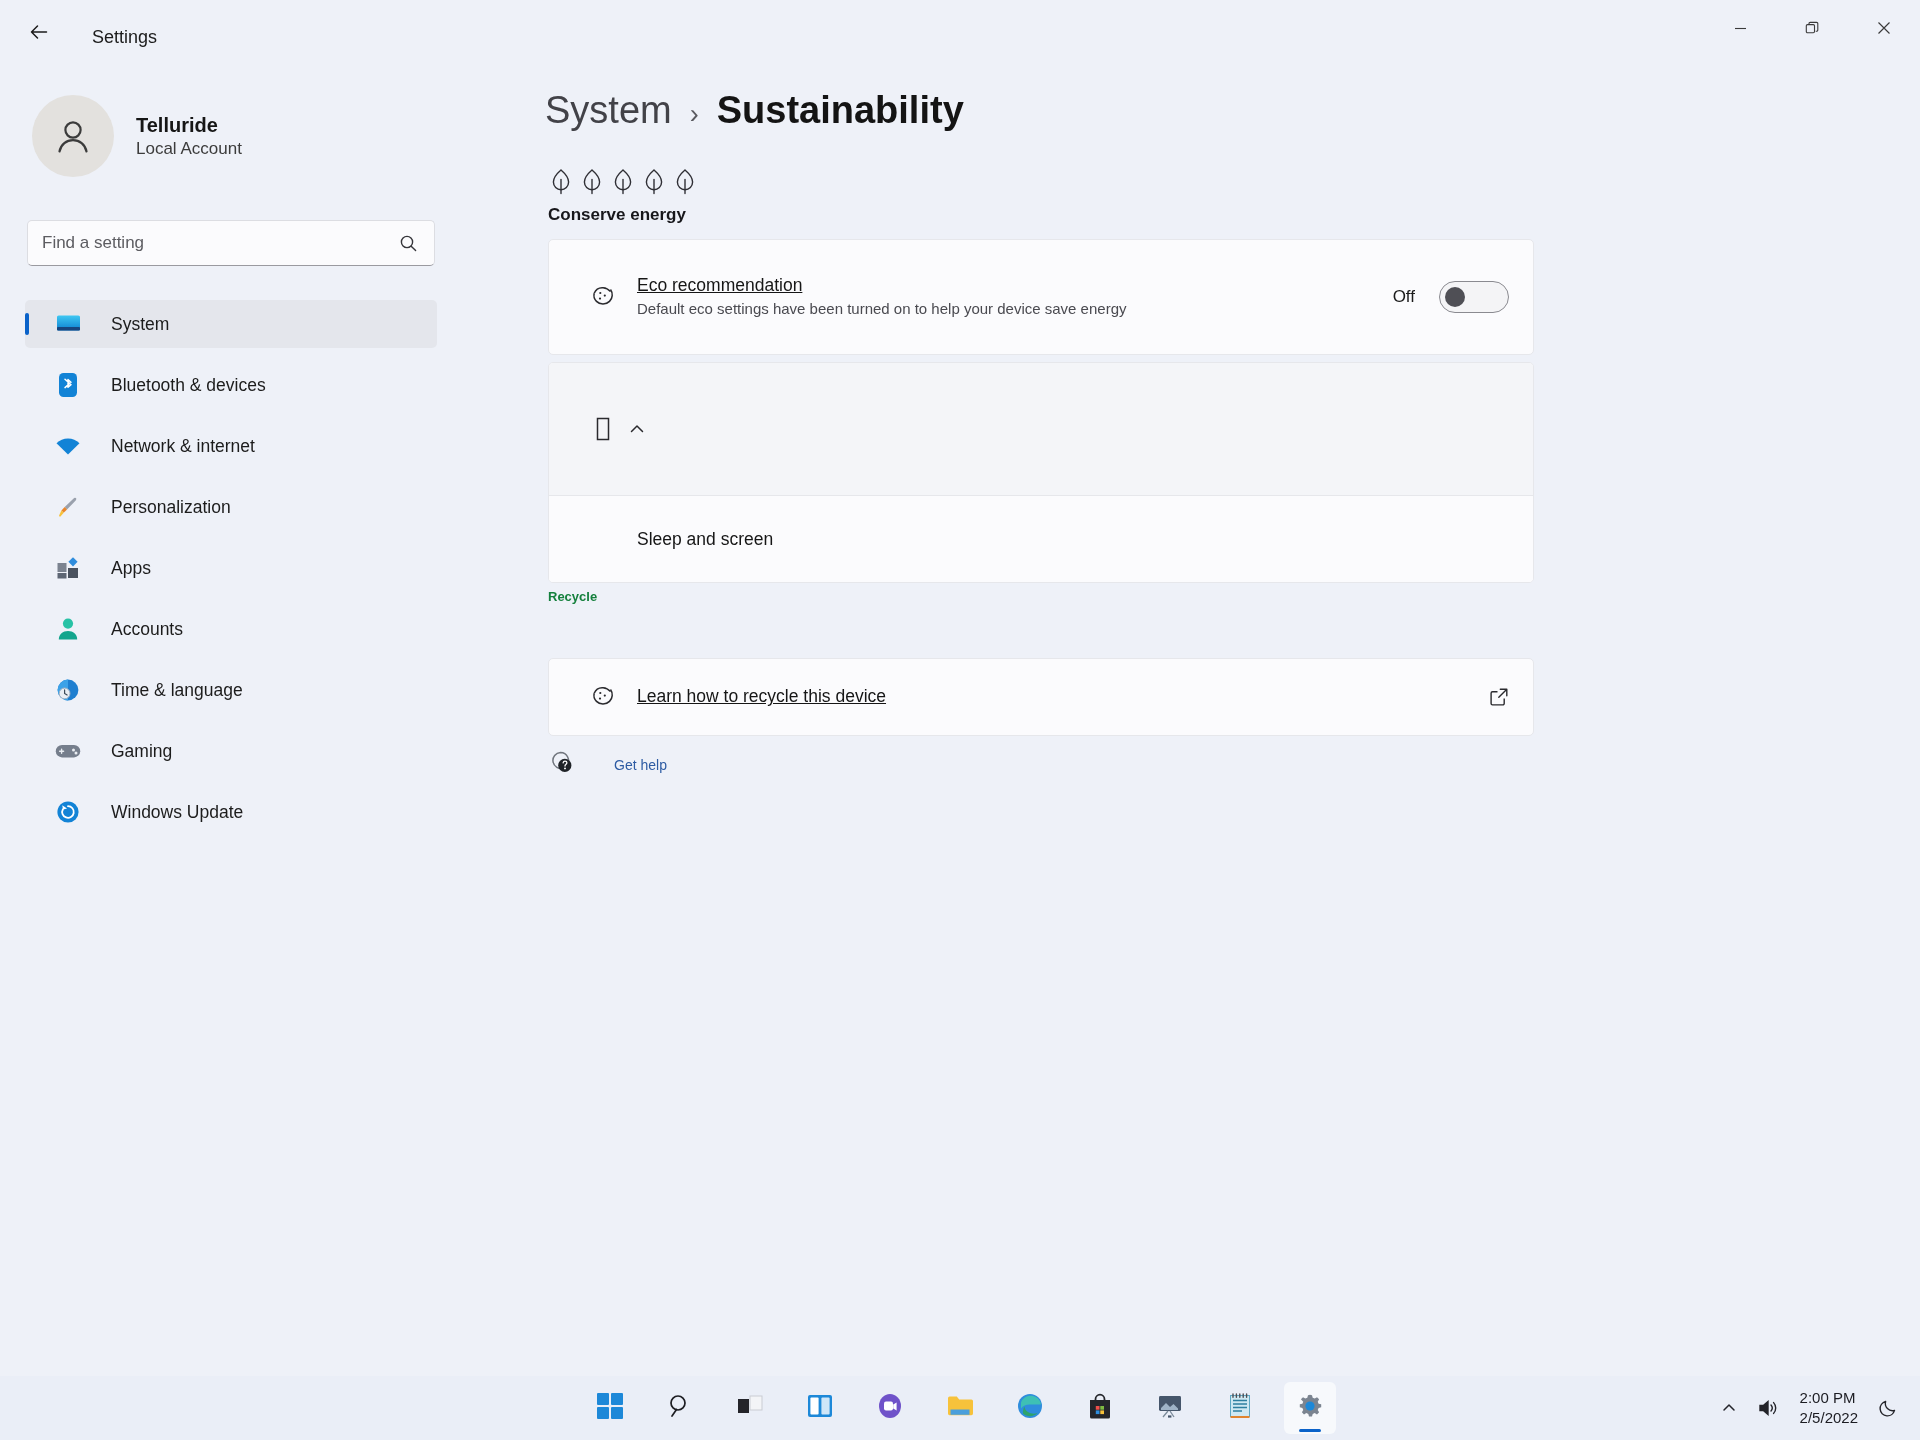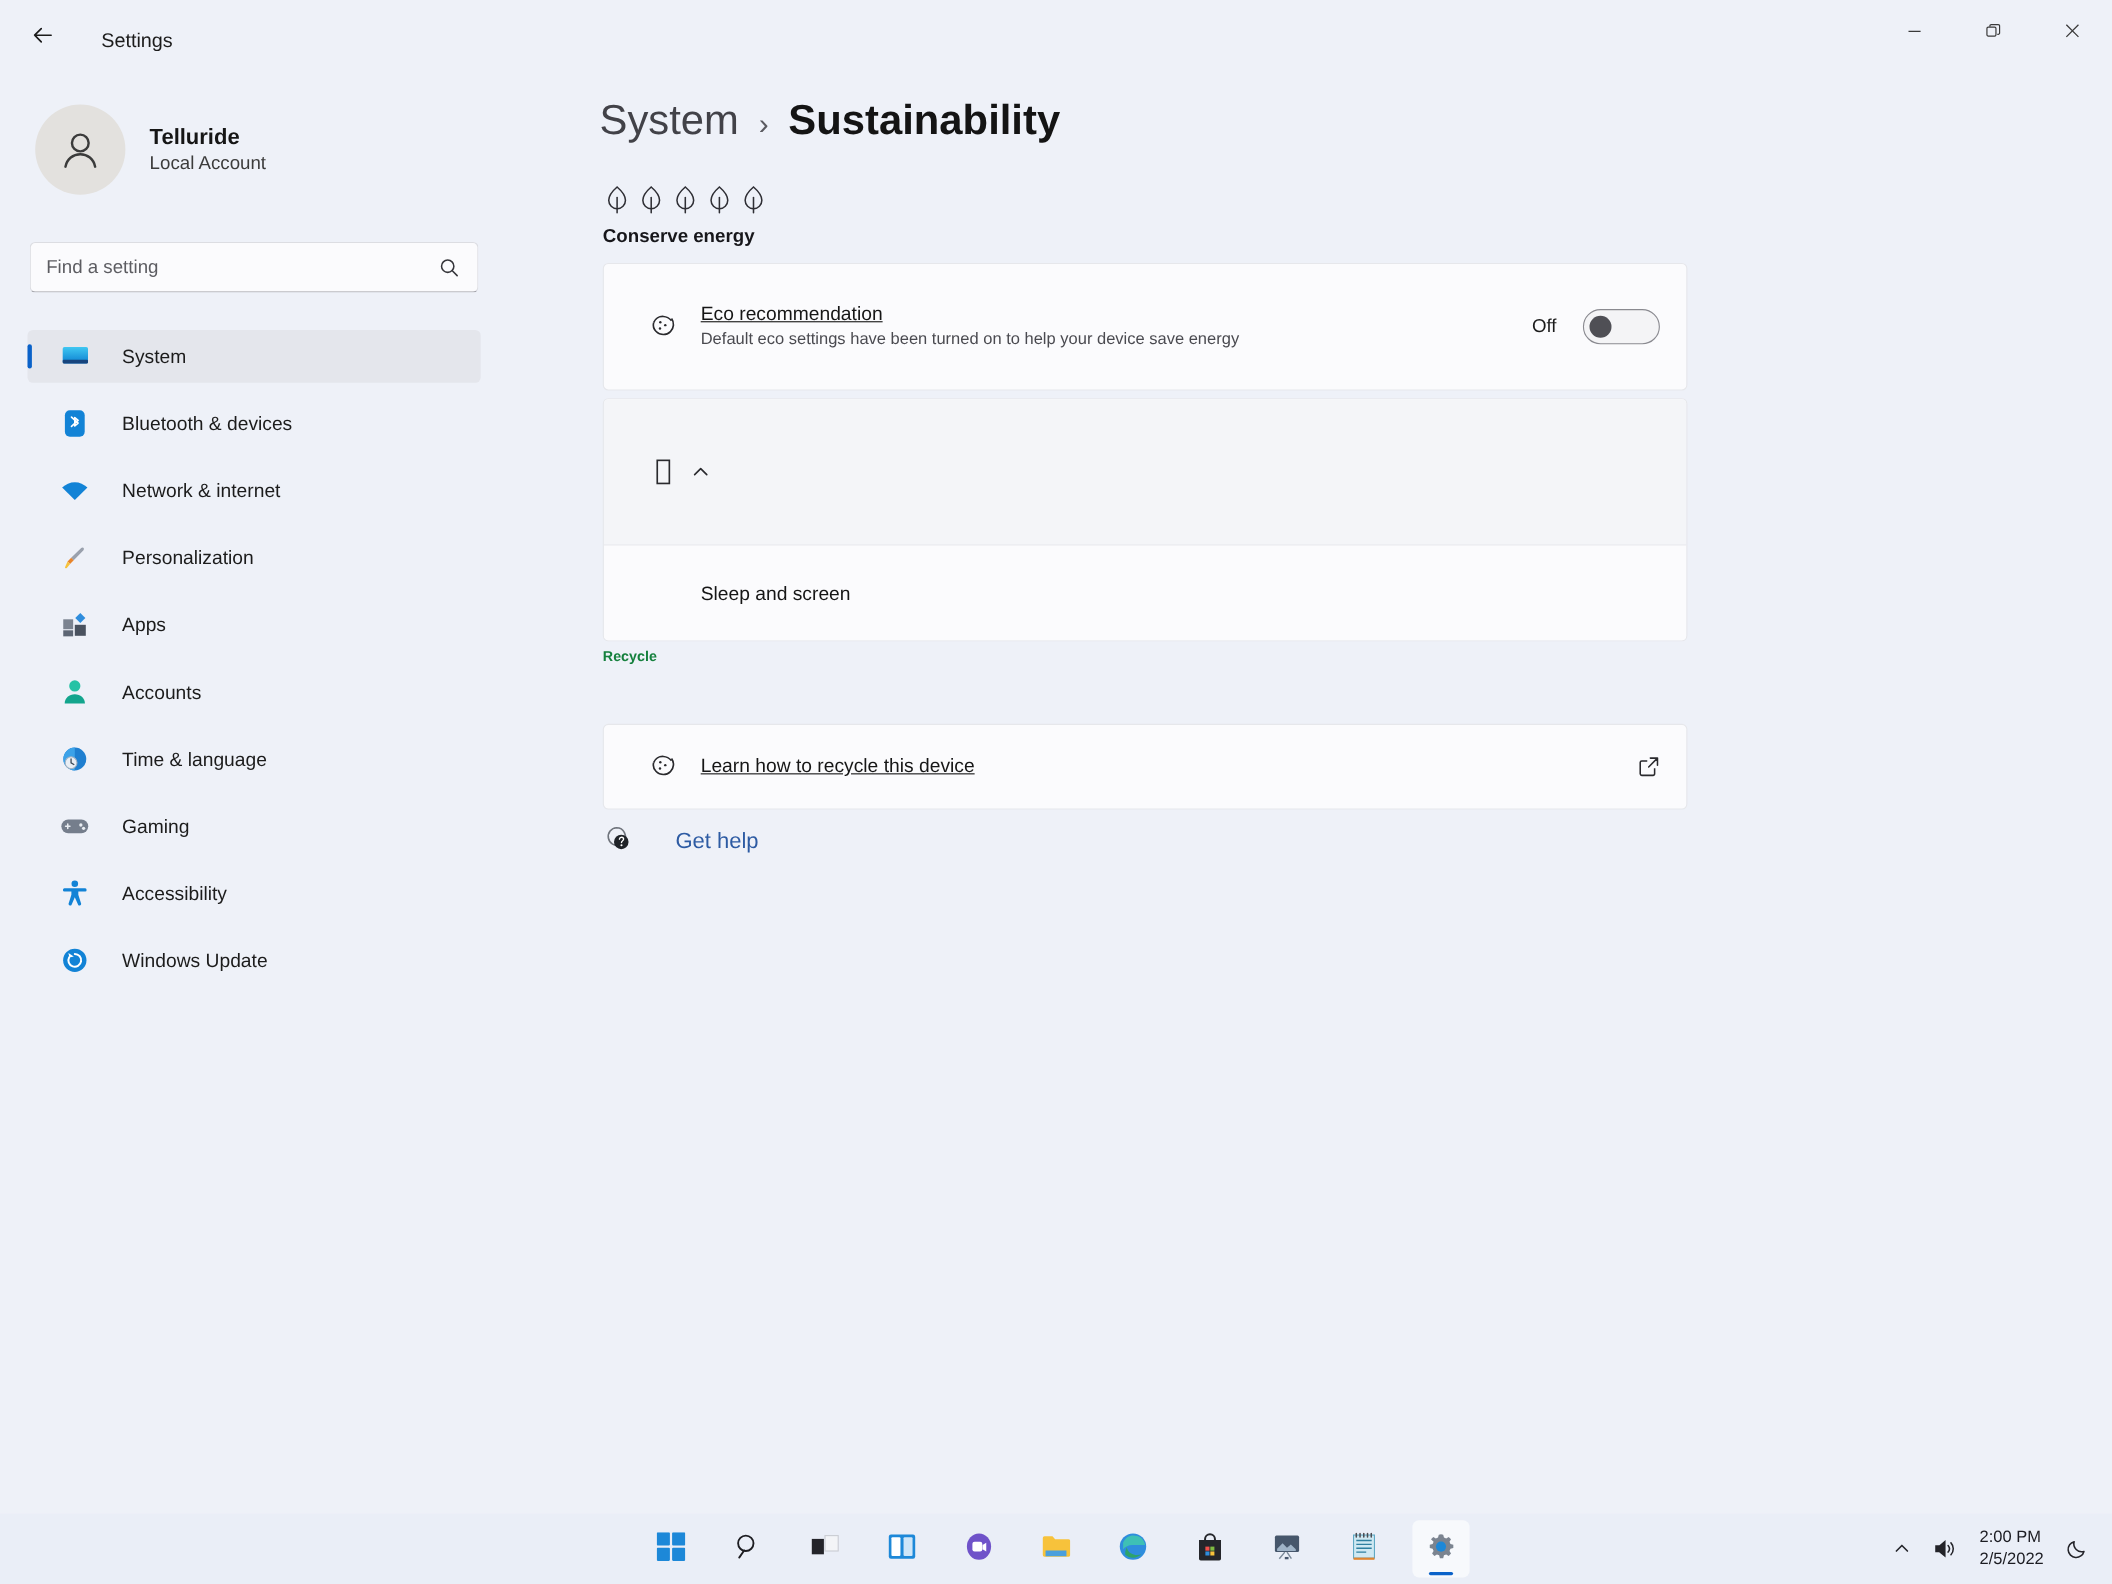--- a/index.html
+++ b/index.html
@@ -174,21 +174,21 @@
   .recycle-title {
     position: absolute; left: 3px; top: 527px;
     font-size: 13px; font-weight: bold; color: #15803d;
   }
   .ext-ico { color: #2a2a2e; display: flex; }
 
   .gethelp {
     position: absolute; left: 5px; top: 688px;
     display: flex; align-items: center; gap: 38px;
   }
-  .gethelp-label { font-size: 20px; color: #2d5ba3; }
+  .gethelp-label { font-size: 14px; color: #2d5ba3; }
 
   
   .taskbar {
     position: absolute; left: 0; bottom: 0;
     width: 1920px; height: 64px;
     background: #eaeef7;
     display: flex; align-items: center; justify-content: center;
   }
   .tb-icons { display: flex; align-items: center; gap: 18px; }
   .tb-btn {
@@ -353,29 +353,20 @@
           <svg width="26" height="18" viewBox="0 0 26 18">
             <rect x="0.8" y="3" width="24.4" height="12.4" rx="6.2" fill="#757e8c"></rect>
             <path d="M6.6 7.2v4M4.6 9.2h4" stroke="#e9edf2" stroke-width="1.4" stroke-linecap="round"></path>
             <circle cx="18.5" cy="8" r="1.5" fill="#e9edf2"></circle>
             <circle cx="21" cy="11" r="1.5" fill="#e9edf2"></circle>
           </svg>
         </span>
         <span class="nav-label">Gaming</span>
       </div>
 
-      <div class="nav-item">
-        <span class="nav-ico">
-          <svg width="22" height="24" viewBox="0 0 22 24" fill="#1283d6">
-            <circle cx="11" cy="3.4" r="3"></circle>
-            <path d="M1.6 7.6h18.8a1.4 1.4 0 0 1 0 2.8h-6.2v3l2.6 8.2a1.5 1.5 0 0 1-2.8.9L11 15.6l-2.9 6.9a1.5 1.5 0 0 1-2.8-.9l2.6-8.2v-3H1.6a1.4 1.4 0 0 1 0-2.8z"></path>
-          </svg>
-        </span>
-        <span class="nav-label">Accessibility</span>
-      </div>
 
 
       <div class="nav-item">
         <span class="nav-ico">
           <svg width="24" height="24" viewBox="0 0 24 24">
             <circle cx="12" cy="12" r="10.6" fill="#1283d6"></circle>
             <path d="M12 6.2a5.8 5.8 0 1 1-5.1 3" fill="none" stroke="#fff" stroke-width="1.8" stroke-linecap="round"></path>
             <path d="M6.2 5.3l.9 4.1 4-.9z" fill="#fff"></path>
           </svg>
         </span>

